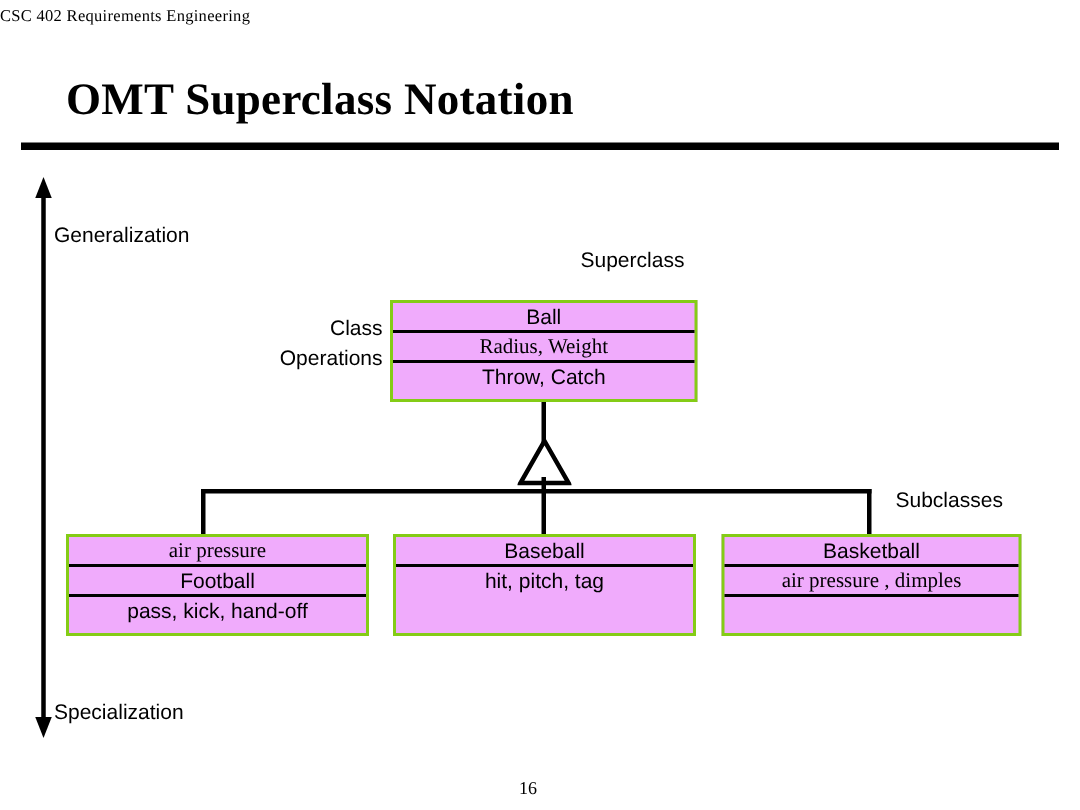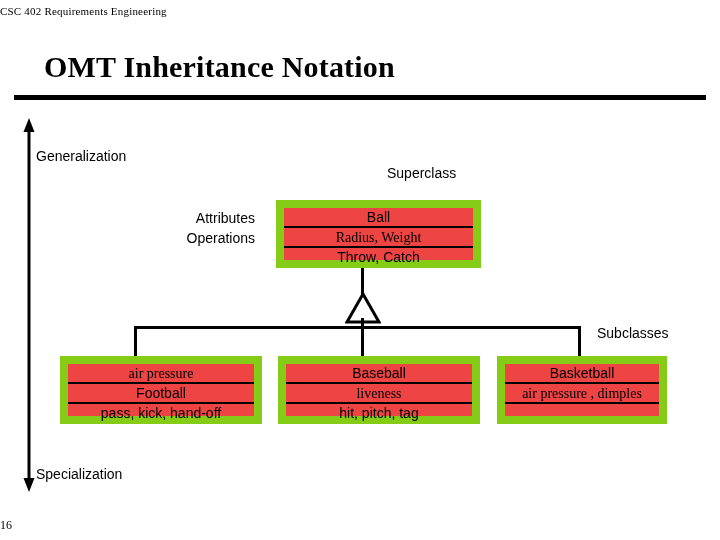--- a/index.html
+++ b/index.html
@@ -87,42 +87,41 @@
     width: 105px;
     text-align: right;
     font-size: 14px;
     line-height: 20px;
   }
   .row-labels div { white-space: nowrap; }
 
   
   .class-box {
     position: absolute;
-    border: 8px solid #84cc16;
-    background: #ef4444;
+    border: 2px solid #84cc16;
+    background: #f0abfc;
     box-sizing: border-box;
-    margin-left: 16px;
   }
   .class-box .cell {
     height: 20px;
     line-height: 19px;
     text-align: center;
     font-size: 14px;
     white-space: nowrap;
     overflow: visible;
     box-sizing: border-box;
   }
   .class-box .cell.name   { border-bottom: 2px solid #000000; }
   .class-box .cell.attrs  { border-bottom: 2px solid #000000; font-family: Liberation Serif, serif; }
   .class-box .cell.ops    { }
 
   #box-ball       { left: 260px; top: 200px; width: 205px; height: 68px; }
   #box-football   { left: 44px;  top: 356px; width: 202px; height: 68px; }
   #box-baseball   { left: 262px; top: 356px; width: 202px; height: 68px; }
-  #box-basketball { left: 481px; top: 356px; width: 170px; height: 68px; }
+  #box-basketball { left: 481px; top: 356px; width: 200px; height: 68px; }
 
   
   .line {
     position: absolute;
     background: #000000;
   }
   
   #stem-top      { left: 361px; top: 268px; width: 3px; height: 28px; }
   
   #stem-bottom   { left: 361px; top: 318px; width: 3px; height: 38px; }
@@ -140,53 +139,53 @@
     width: 36px;
     height: 32px;
   }
 
   
   .page-number {
     position: absolute;
     left: 0;
     top: 518px;
     width: 704px;
-    text-align: left;
+    text-align: center;
     font-family: "Liberation Serif", serif;
     font-size: 12px;
     color: #000000;
   }
 </style>
 </head>
 <body>
 
 <div id="slide">
 
   <div class="course-header">CSC 402 Requirements Engineering</div>
 
-  <div class="slide-title">OMT Inheritance Notation</div>
+  <div class="slide-title">OMT Superclass Notation</div>
 
   <div class="title-rule"></div>
 
   <svg class="axis-arrow" viewBox="0 0 18 374">
     <line x1="9" y1="12" x2="9" y2="362" stroke="#000000" stroke-width="3"></line>
     <polygon points="9,0 3.5,14 14.5,14" fill="#000000"></polygon>
     <polygon points="9,374 3.5,360 14.5,360" fill="#000000"></polygon>
   </svg>
 
   <div class="axis-label generalization">Generalization</div>
 
   <div class="axis-label specialization">Specialization</div>
 
   <div class="float-label superclass">Superclass</div>
 
   <div class="float-label subclasses">Subclasses</div>
 
   <div class="row-labels">
-    <div>Attributes</div>
+    <div>Class</div>
     <div>Operations</div>
   </div>
 
   <div class="class-box" id="box-ball">
     <div class="cell name">Ball</div>
     <div class="cell attrs">Radius, Weight</div>
     <div class="cell ops">Throw, Catch</div>
   </div>
 
   <div class="line" id="stem-top"></div>
@@ -199,21 +198,20 @@
   <div class="line" id="drop-basketball"></div>
 
   <div class="class-box" id="box-football">
     <div class="cell attrs">air pressure</div>
     <div class="cell name">Football</div>
     <div class="cell ops">pass, kick, hand-off</div>
   </div>
 
   <div class="class-box" id="box-baseball">
     <div class="cell name">Baseball</div>
-    <div class="cell attrs">liveness</div>
     <div class="cell ops">hit, pitch, tag</div>
   </div>
 
   <div class="class-box" id="box-basketball">
     <div class="cell name">Basketball</div>
     <div class="cell attrs">air pressure , dimples</div>
   </div>
 
   <div class="page-number">16</div>
 

